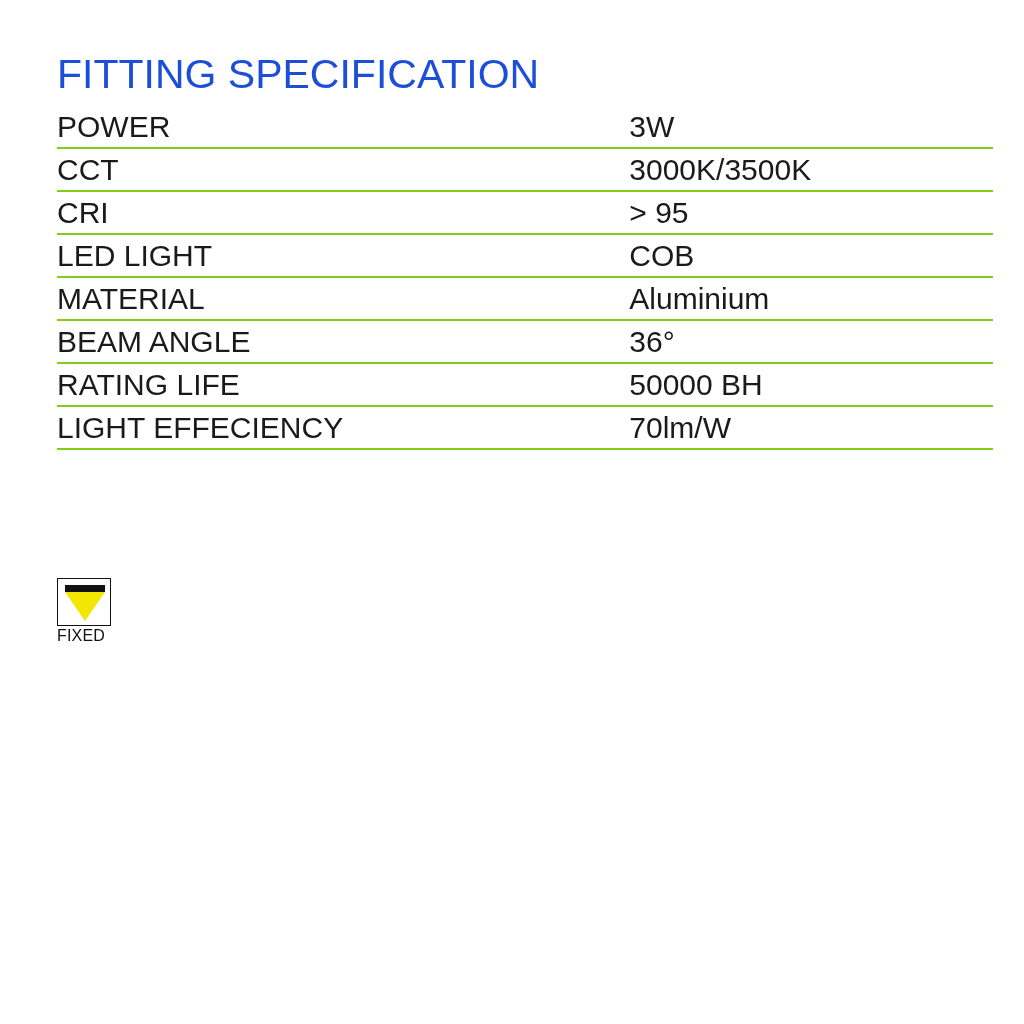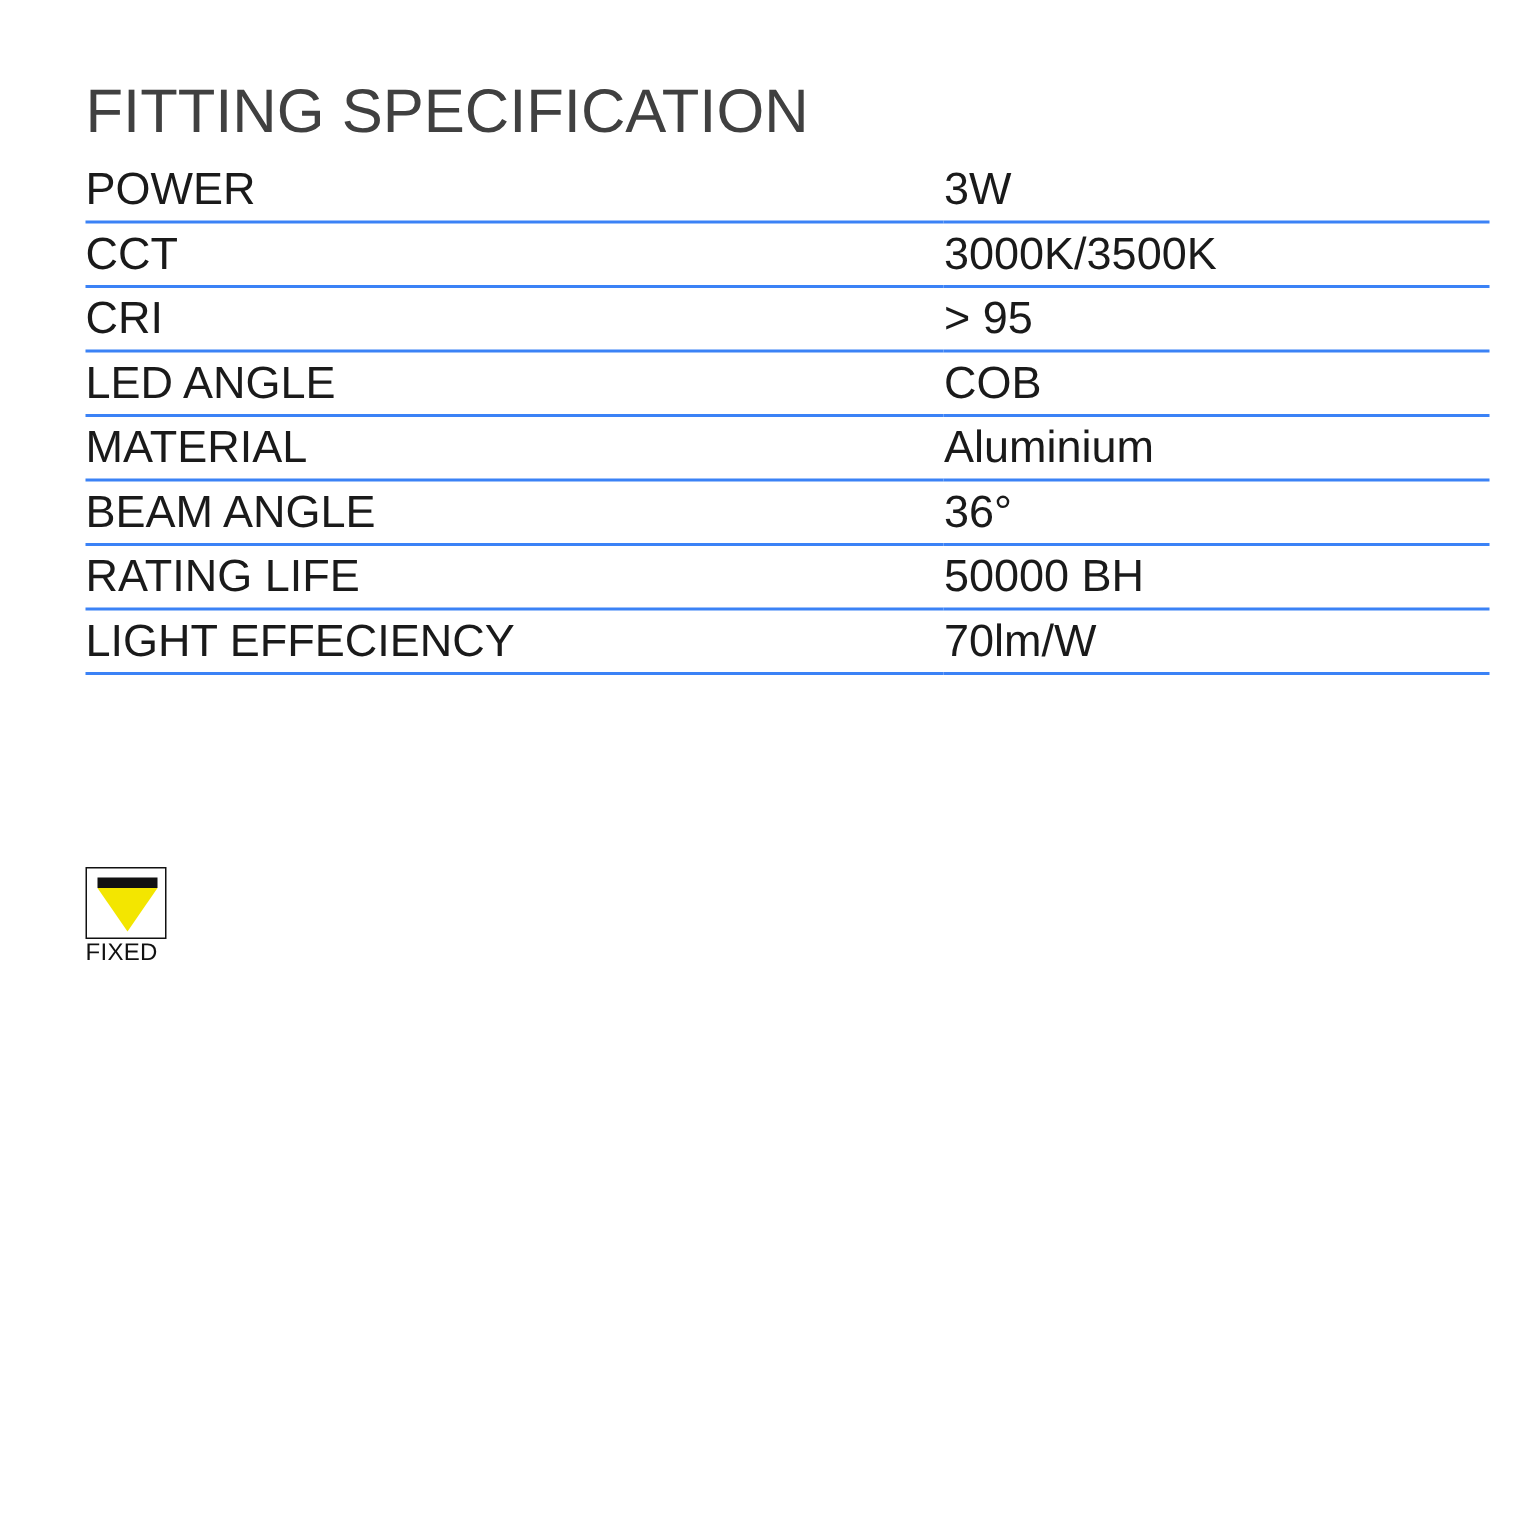--- a/index.html
+++ b/index.html
@@ -20,31 +20,31 @@
   }
   .spec-block {
     position: absolute;
     left: 57px;
     top: 50px;
     width: 936px;
   }
   .spec-title {
     font-size: 41px;
     line-height: 48px;
-    color: #404040;
+    color: #1d4ed8;
     letter-spacing: 0px;
     font-weight: 400;
     margin-bottom: 8px;
   }
   .spec-table {
     width: 100%;
     border-collapse: collapse;
   }
   .spec-table tr {
-    border-bottom: 2px solid #3b82f6;
+    border-bottom: 2px solid #84cc16;
     margin-left: 28px;
   }
   .spec-table tr:first-child {
     border-top: none;
   }
   .spec-table td {
     font-size: 30px;
     line-height: 34px;
     color: #1a1a1a;
     padding: 4px 0 3px 0;
@@ -111,21 +111,21 @@
         </tr>
         <tr>
           <td class="spec-label">CCT</td>
           <td class="spec-value">3000K/3500K</td>
         </tr>
         <tr>
           <td class="spec-label">CRI</td>
           <td class="spec-value">&gt; 95</td>
         </tr>
         <tr>
-          <td class="spec-label">LED ANGLE</td>
+          <td class="spec-label">LED LIGHT</td>
           <td class="spec-value">COB</td>
         </tr>
         <tr>
           <td class="spec-label">MATERIAL</td>
           <td class="spec-value">Aluminium</td>
         </tr>
         <tr>
           <td class="spec-label">BEAM ANGLE</td>
           <td class="spec-value">36°</td>
         </tr>

